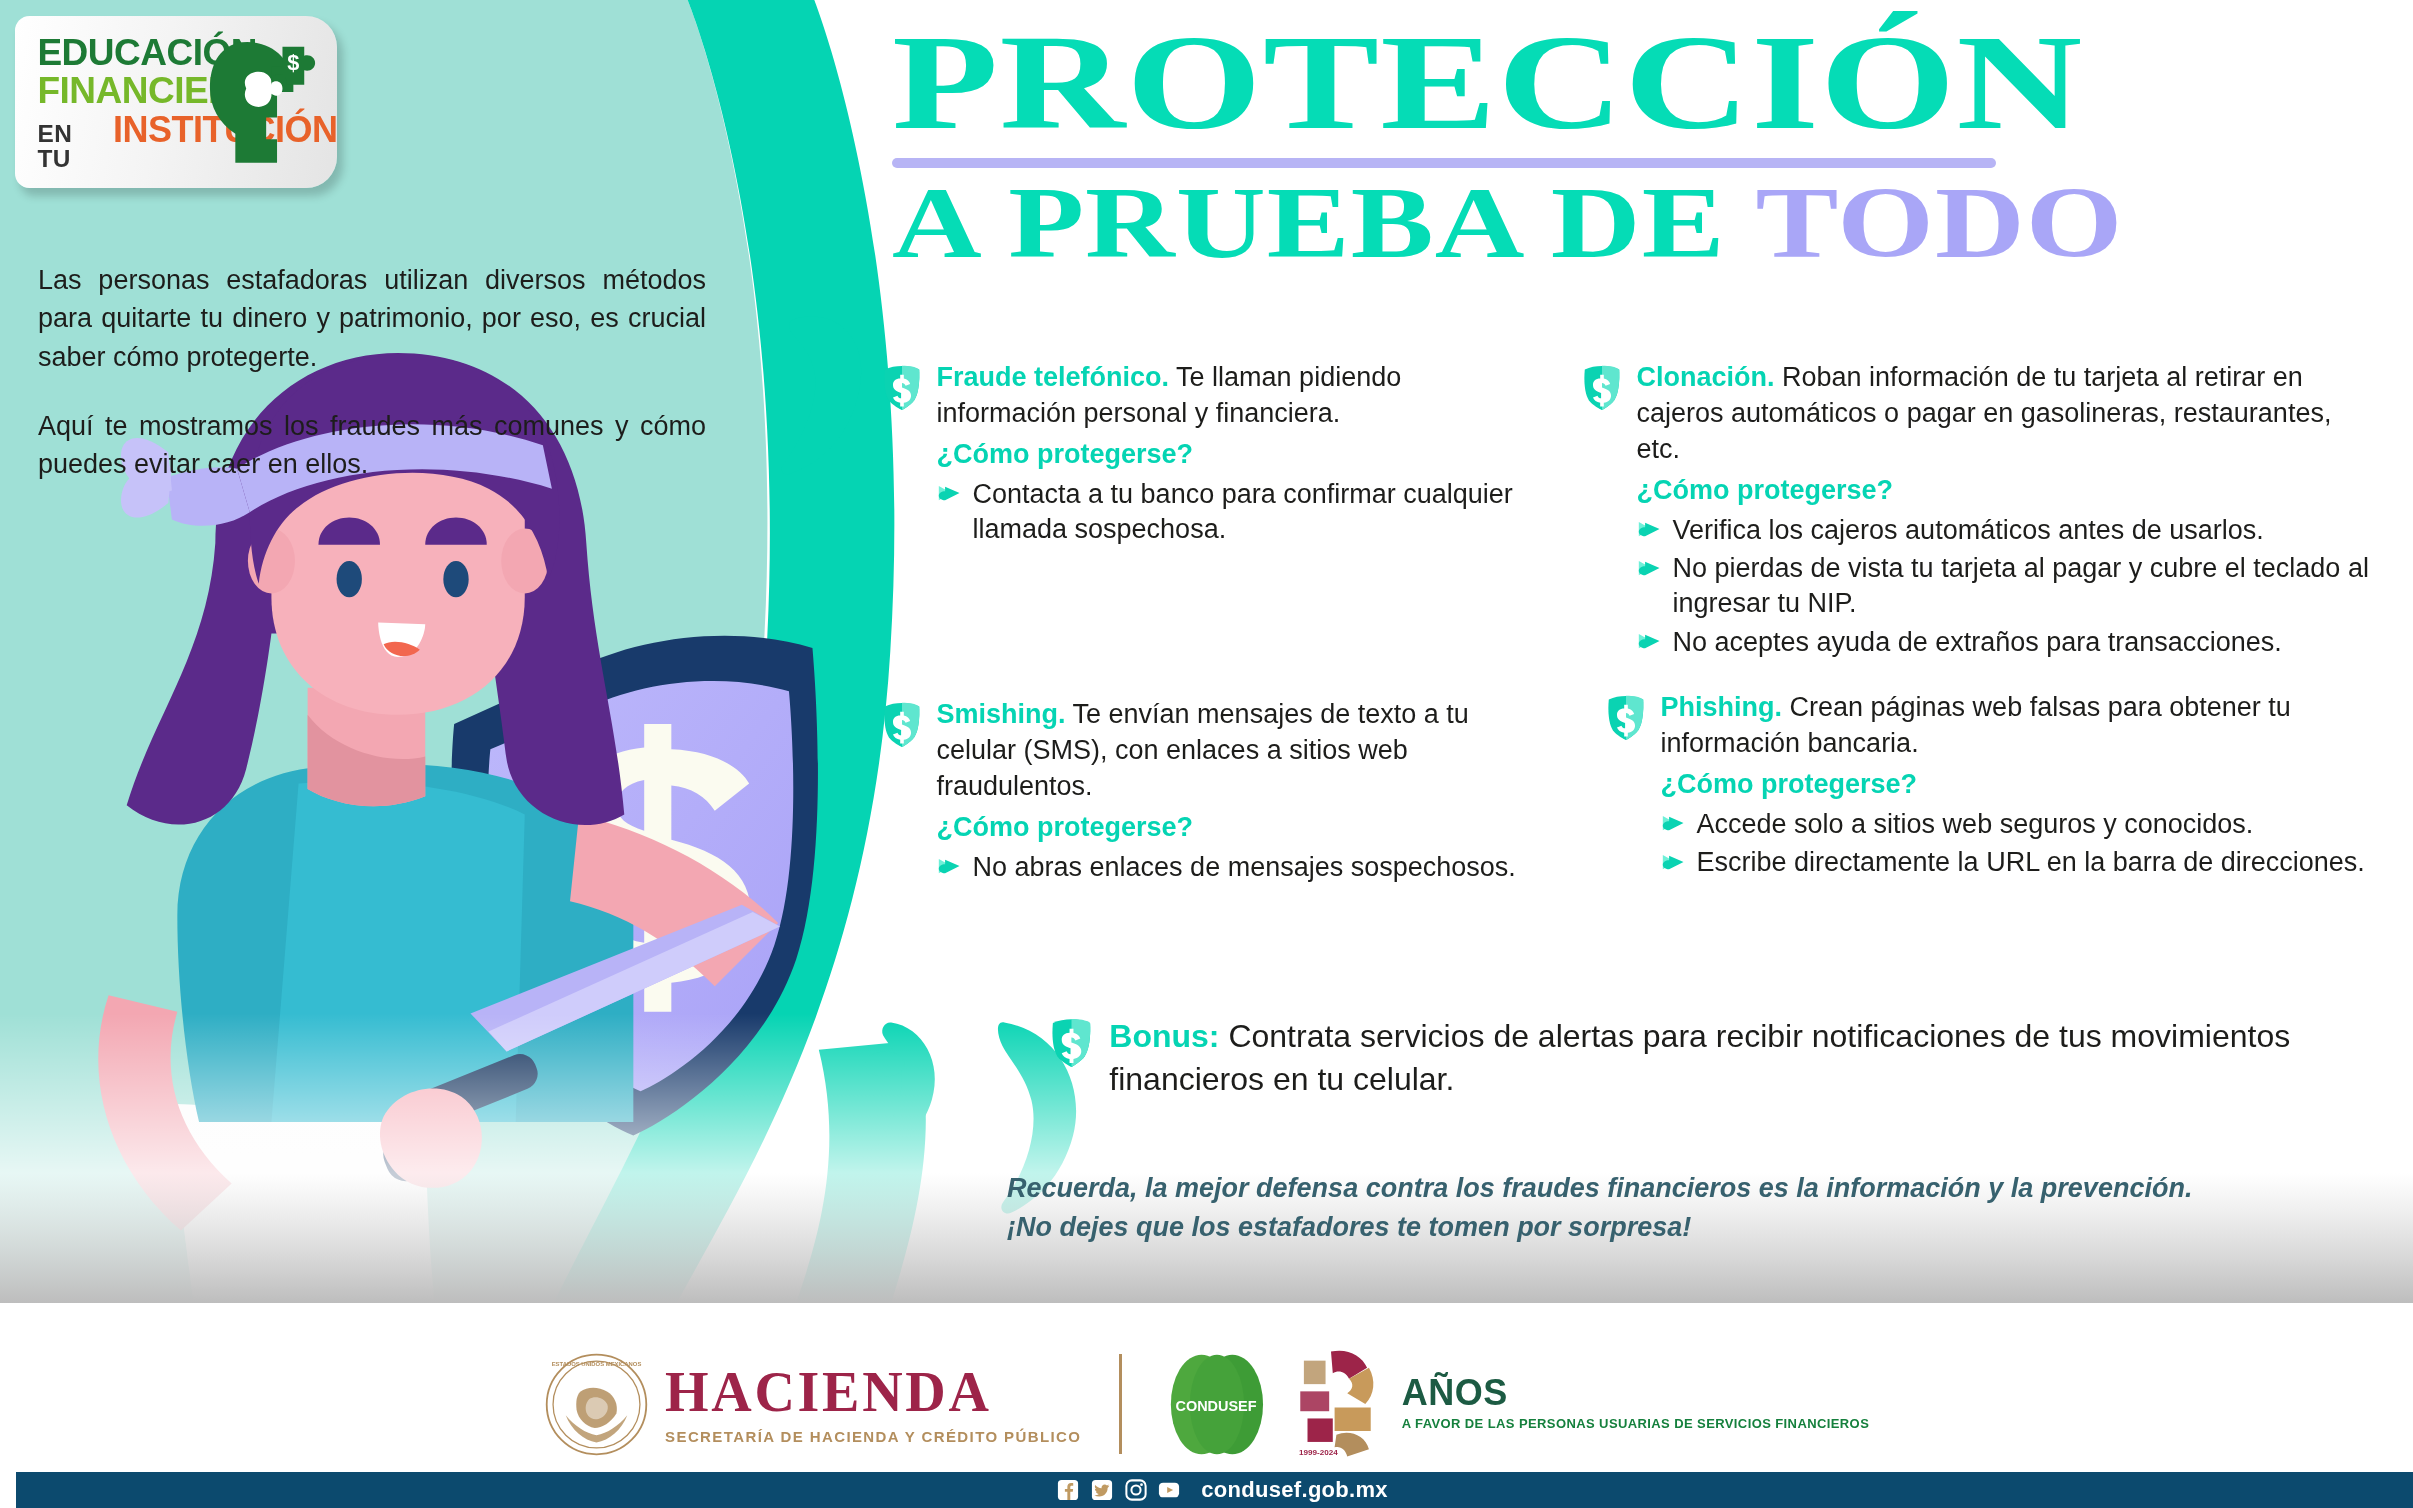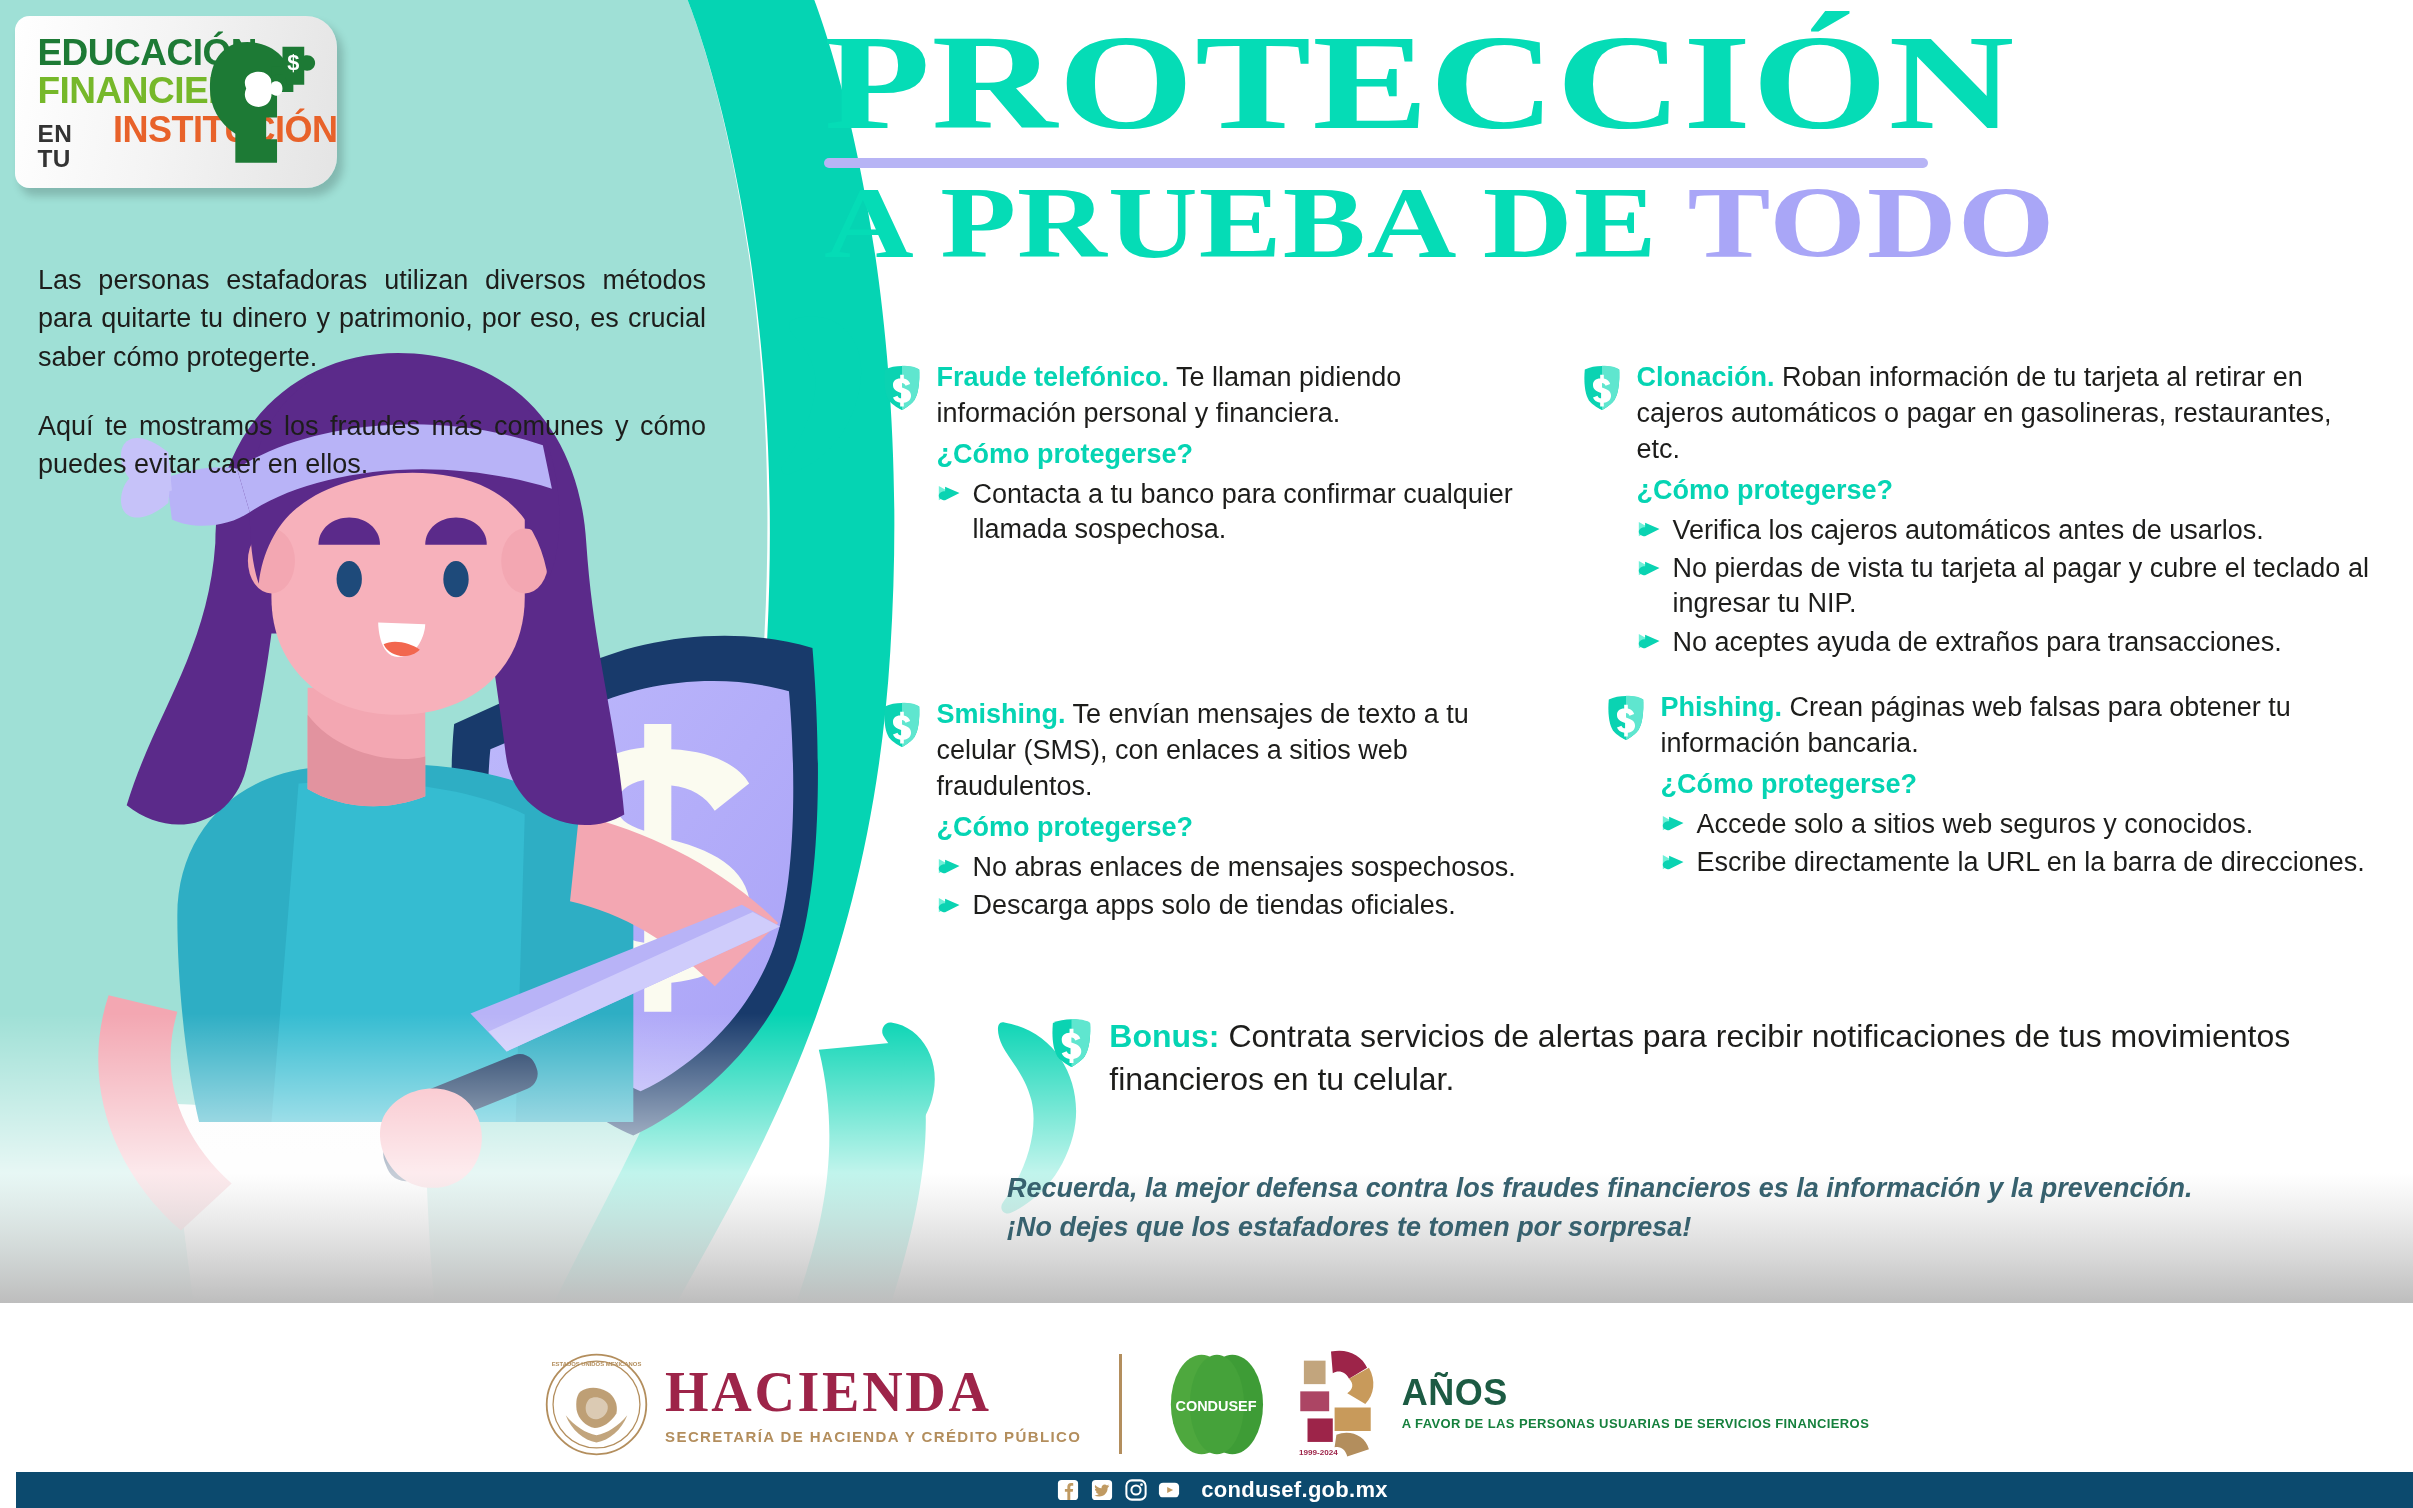--- a/index.html
+++ b/index.html
@@ -30,21 +30,21 @@
   .logo-inst{font-size:36px;font-weight:bold;color:#e8622a;letter-spacing:-0.5px;}
   .logo-head{position:absolute;right:20px;top:18px;width:118px;height:136px;}
 
   
   .intro{position:absolute;left:38px;top:261px;width:668px;
      font-size:27px;line-height:1.42;color:#1d1d1b;text-align:justify;}
   .intro p{margin:0 0 31px 0;}
   .intro p:last-child{margin-bottom:0;}
 
   
-  .title-wrap{position:absolute;left:824px;top:20px;width:1140px;}
+  .title-wrap{position:absolute;left:892px;top:20px;width:1140px;}
   .title-main{
      font-family:"Liberation Serif", serif;
      font-weight:bold;font-size:136px;line-height:.92;color:#05dcb6;
      letter-spacing:0.9px;transform:scaleX(1.28);transform-origin:left center;
      white-space:nowrap;
   }
   .title-rule{margin:12.7px 0 5.4px 0;height:10px;width:1104px;border-radius:5.4px;background:#b7b4f5;}
   .title-sub{
      font-family:"Liberation Serif", serif;
      font-weight:bold;font-size:101px;line-height:1;color:#05dcb6;
@@ -282,27 +282,20 @@
         <span class="blk-title">Smishing.</span><span> Te envían mensajes de texto a tu celular (SMS), con enlaces a sitios web fraudulentos.</span>
         <div class="howto">¿Cómo protegerse?</div>
         <ul class="bullets">
           <li>
             <svg class="chev" viewBox="0 0 30 24">
               <path d="M2,3 L16,11 L2,19 Z" fill="#6ff0d8"></path>
               <path d="M9,4 L25,11 L9,19 C4,19 2,16 2,14 C2,11 5,9 9,9 Z" fill="#0ad3b2"></path>
             </svg>
             <span>No abras enlaces de mensajes sospechosos.</span>
           </li>
-          <li>
-            <svg class="chev" viewBox="0 0 30 24">
-              <path d="M2,3 L16,11 L2,19 Z" fill="#6ff0d8"></path>
-              <path d="M9,4 L25,11 L9,19 C4,19 2,16 2,14 C2,11 5,9 9,9 Z" fill="#0ad3b2"></path>
-            </svg>
-            <span>Descarga apps solo de tiendas oficiales.</span>
-          </li>
         </ul>
       </div>
     </div>
   </div>
 
   <div class="block" style="left:1606px;top:690px;width:778px;">
     <div class="blk-head">
       <svg class="shield-ic" viewBox="0 0 44 52">
         <path d="M3,6 C14,1 30,1 41,6 C41,6 43,32 34,42 C28,48 22,51 22,51 C22,51 15,48 9,42 C0,32 3,6 3,6 Z" fill="#0ad3b2"></path>
         <path d="M22,2 C30,2 37,3 41,6 C41,6 43,32 34,42 C28,48 22,51 22,51 Z" fill="#5fe6cf"></path>

